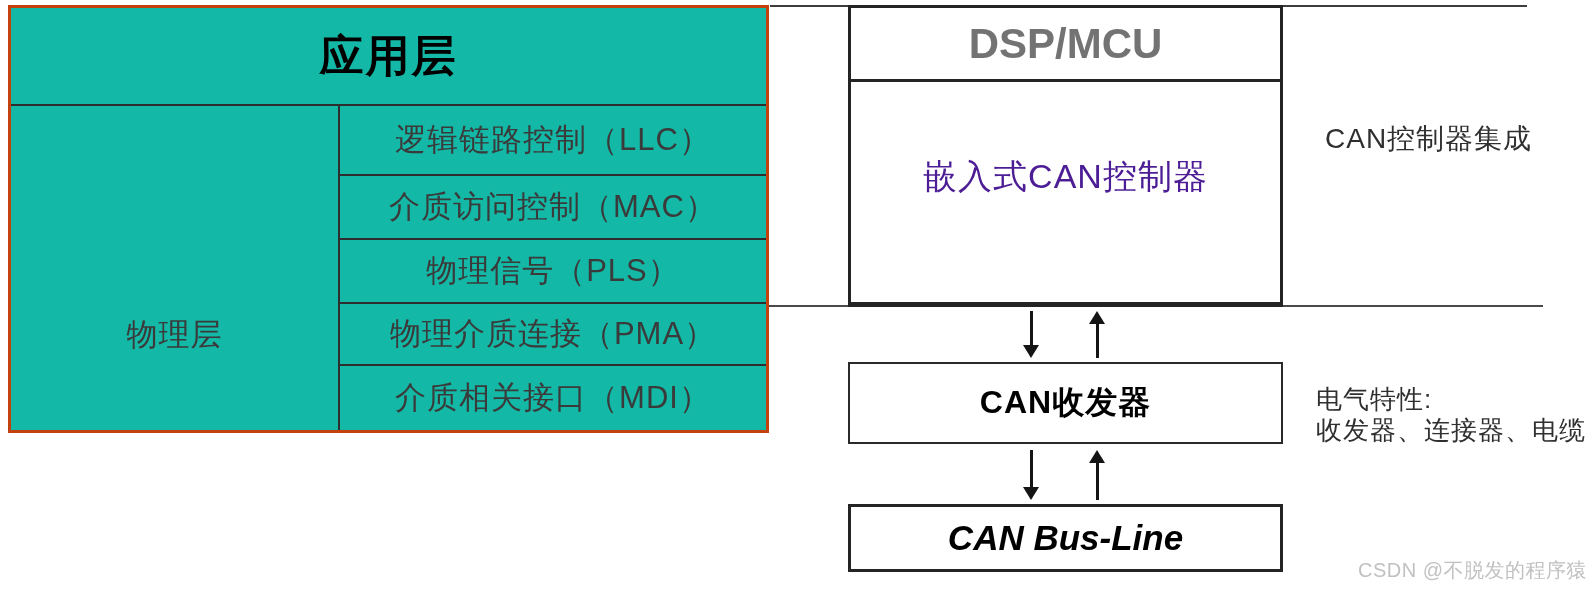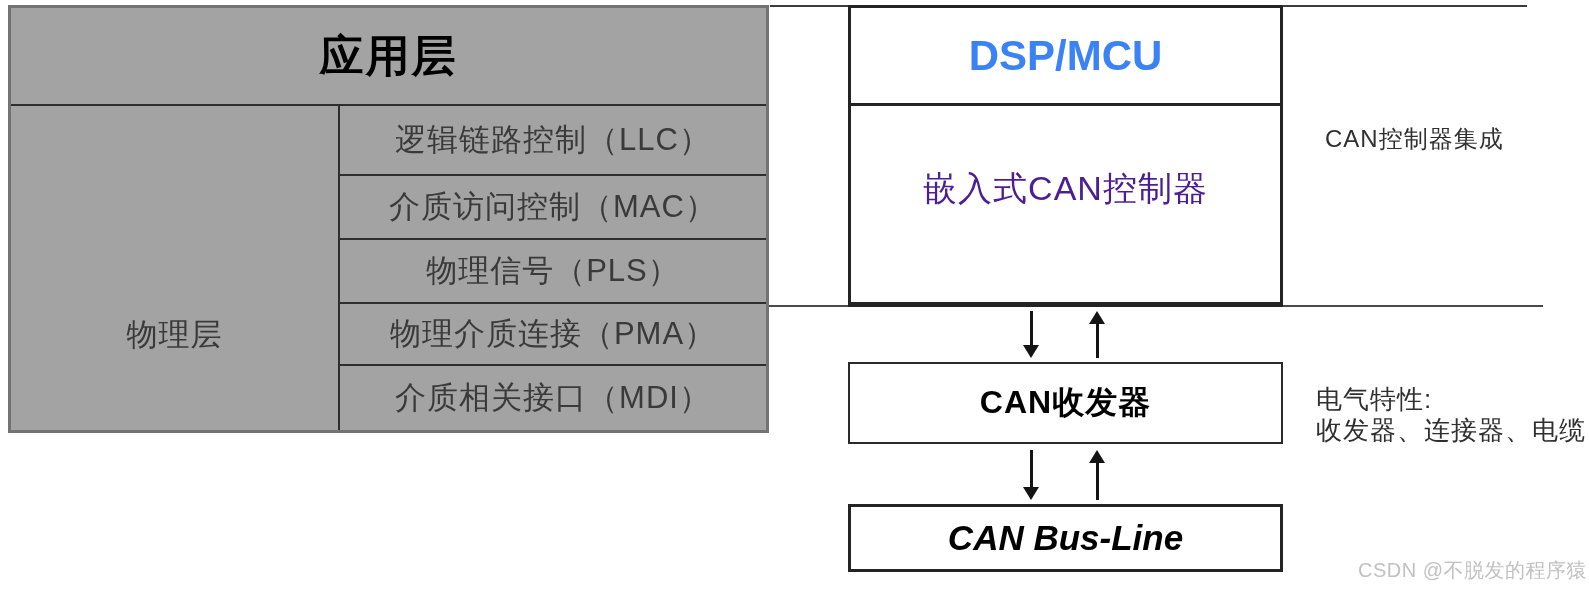--- a/index.html
+++ b/index.html
@@ -7,25 +7,25 @@
     position:relative;
     width:1589px;height:593px;
     background:#ffffff;
     font-family:"Liberation Sans","DejaVu Sans",sans-serif;
     overflow:hidden;
     color:#333;
   }
   
   .osi-table{
     position:absolute;left:8px;top:5px;width:761px;height:428px;
-    box-sizing:border-box;border:3px solid #737373;
+    box-sizing:border-box;border:3px solid #c2410c;
     display:grid;
     grid-template-columns:327px 1fr;
     grid-template-rows:98px 70px 64px 64px 62px 1fr;
-    background:#a3a3a3;z-index:2;
+    background:#14b8a6;z-index:2;
   }
   .cell{
     display:flex;align-items:center;justify-content:center;
     font-size:31px;color:#3a3a3a;box-sizing:border-box;
     letter-spacing:1px;
   }
   .c-header{grid-area:1/1/2/3;border-bottom:2px solid #2e2e2e;
     font-size:44px;font-weight:bold;color:#000;letter-spacing:2px;}
   .c-dll{grid-area:2/1/4/2;border-bottom:2px solid #2e2e2e;}
   .c-llc{grid-area:2/2/3/3;border-left:2px solid #2e2e2e;border-bottom:2px solid #2e2e2e;}
@@ -39,23 +39,23 @@
   .top-line{position:absolute;left:770px;top:5px;width:757px;height:2px;background:#3d3d3d;z-index:1;}
   .mid-line{position:absolute;left:768px;top:305px;width:775px;height:2px;background:#4a4a4a;z-index:1;}
 
   
   .dsp-box{
     position:absolute;left:848px;top:5px;width:435px;height:302px;
     box-sizing:border-box;border:3px solid #242424;border-bottom-width:5px;
     background:#fff;z-index:2;display:flex;flex-direction:column;
   }
   .dsp-header{
-    height:98px;border-bottom:3px solid #242424;box-sizing:border-box;
+    height:74px;border-bottom:3px solid #242424;box-sizing:border-box;
     display:flex;align-items:center;justify-content:center;
-    font-size:42px;font-weight:bold;color:#3b82f6;
+    font-size:42px;font-weight:bold;color:#737373;
   }
   .dsp-body{
     flex:1;display:flex;align-items:center;justify-content:center;
     font-size:34px;color:#4c1d95;padding-bottom:30px;letter-spacing:1px;
   }
   .hw-box{
     position:absolute;left:848px;width:435px;box-sizing:border-box;
     background:#fff;z-index:2;display:flex;align-items:center;justify-content:center;
     font-weight:bold;color:#000;
   }
@@ -74,21 +74,21 @@
     border-left:8px solid transparent;border-right:8px solid transparent;
     border-bottom:13px solid #141414;
   }
   .a1-down{left:1030px;top:311px;height:34px;}
   .a1-up{left:1096px;top:324px;height:34px;}
   .a2-down{left:1030px;top:450px;height:37px;}
   .a2-up{left:1096px;top:463px;height:37px;}
 
   
   .note{position:absolute;color:#2f2f2f;z-index:2;}
-  .note-controller{left:1325px;top:122px;font-size:24px;line-height:34px;letter-spacing:1px;}
+  .note-controller{left:1325px;top:122px;font-size:28px;line-height:34px;letter-spacing:1px;}
   .note-electrical{left:1316px;top:384px;font-size:26px;line-height:31px;letter-spacing:1px;}
   .watermark{
     position:absolute;left:1358px;top:557px;font-size:20px;color:#c2c1c1;
     z-index:2;letter-spacing:0.5px;white-space:nowrap;
   }
 </style>
 </head>
 <body>
 
 <div class="canvas">

